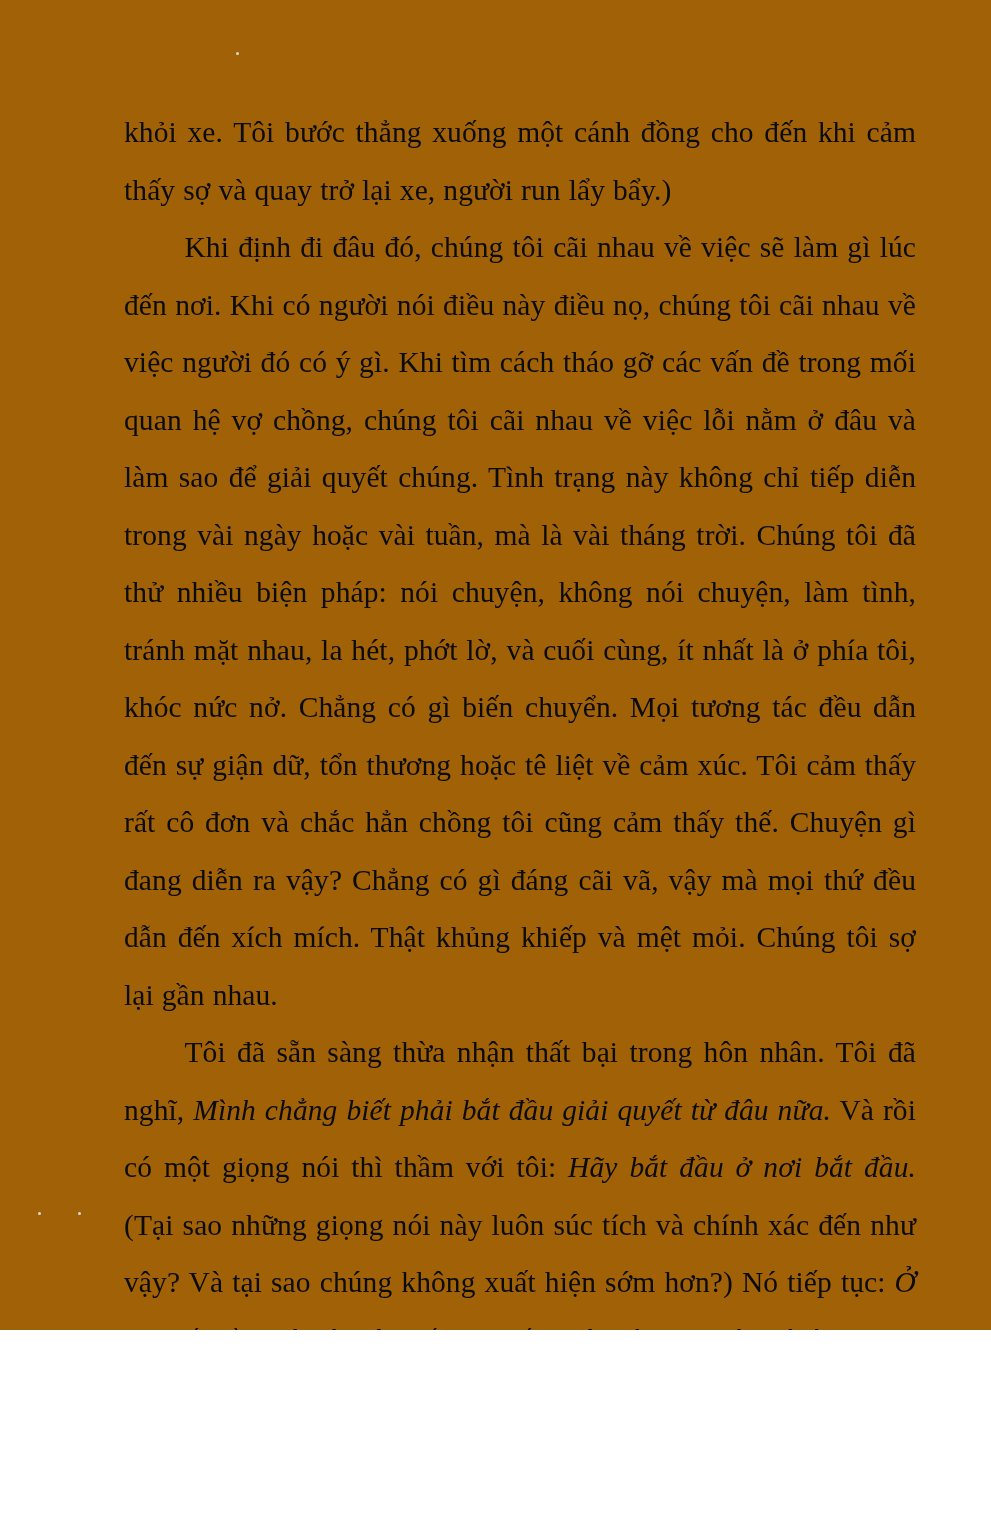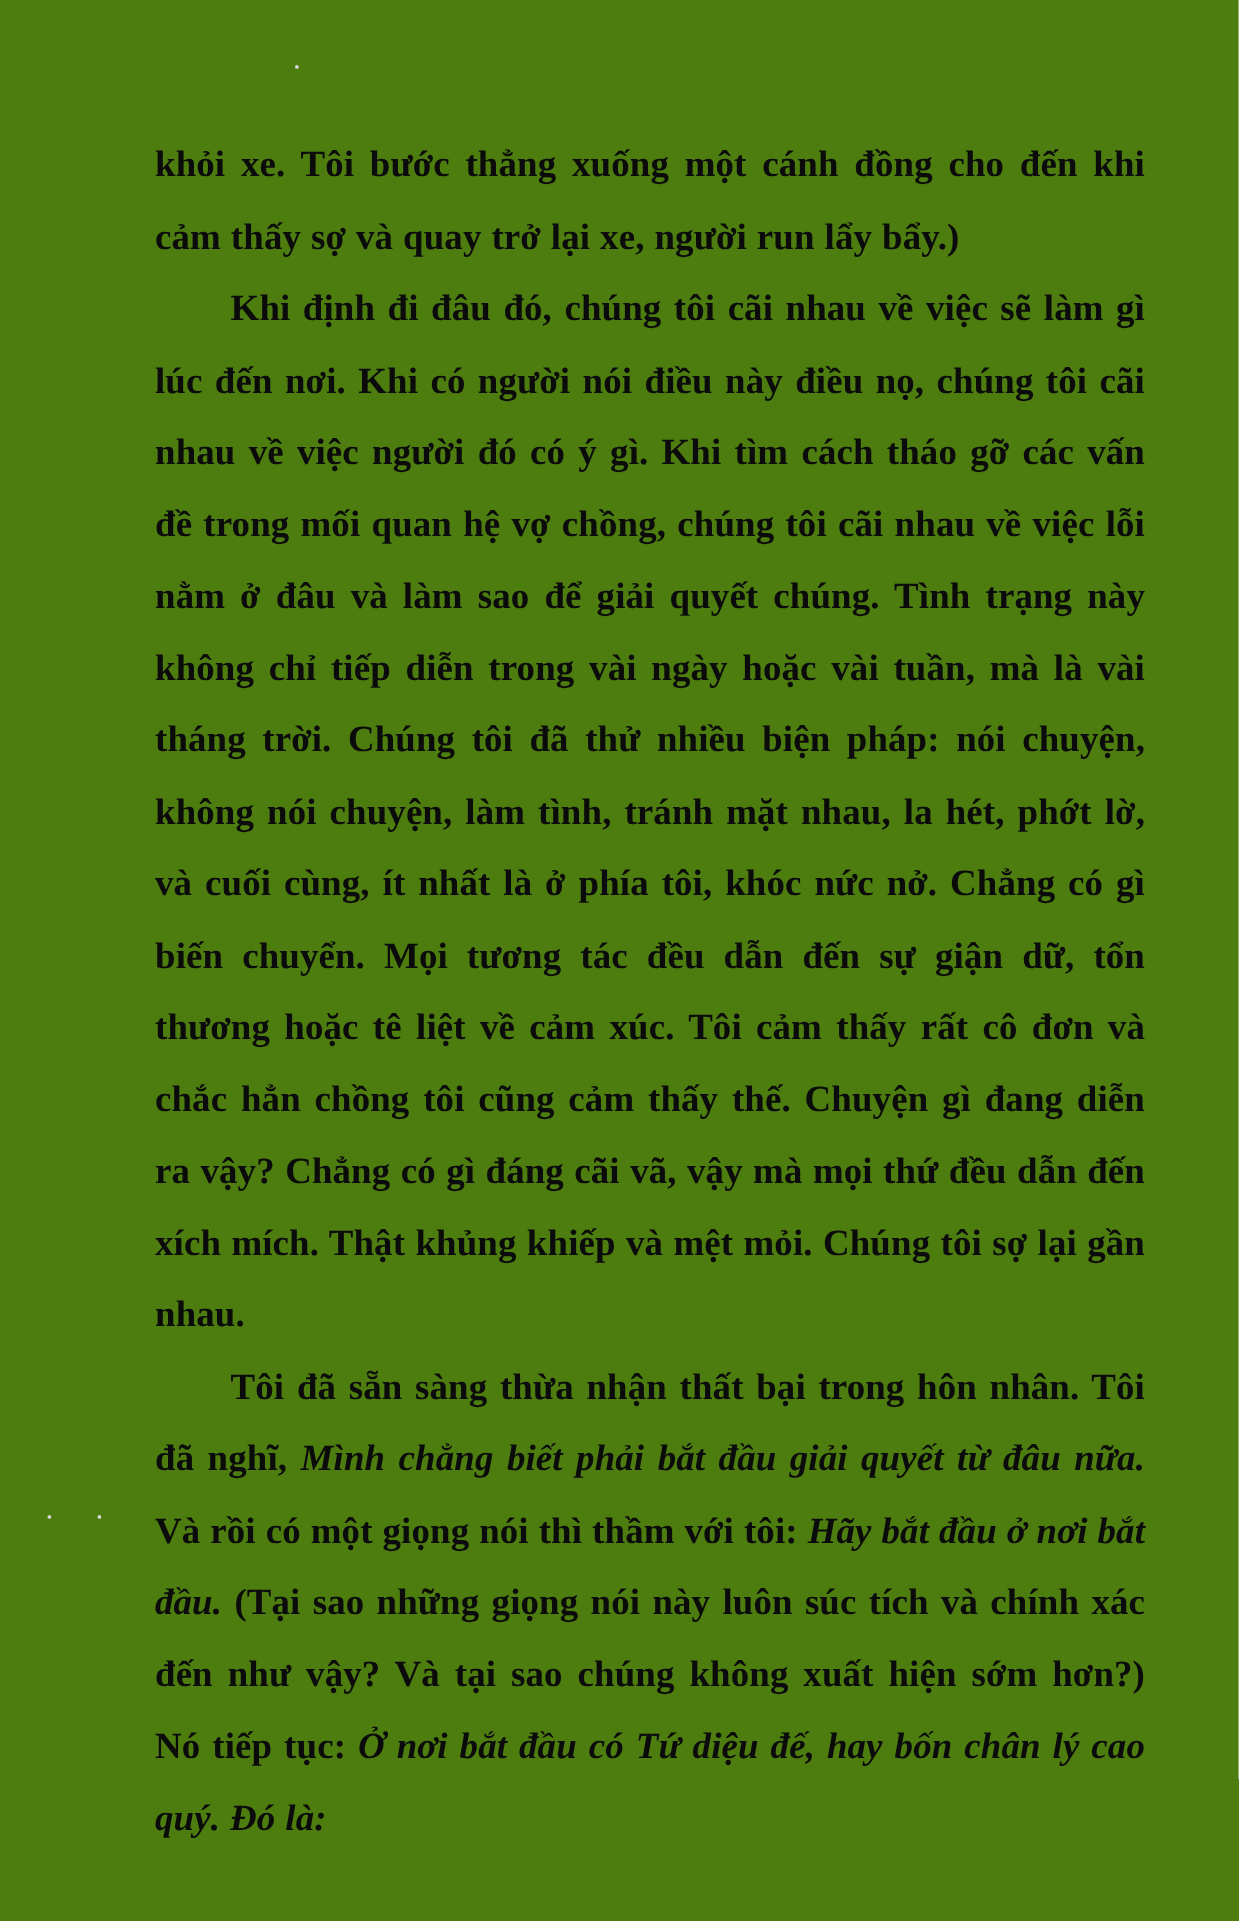--- a/index.html
+++ b/index.html
@@ -3,26 +3,25 @@
 <meta charset="utf-8">
 <style>
   html, body {
     margin: 0;
     padding: 0;
     background: #ffffff;
   }
   .page {
     position: relative;
     width: 991px;
-    height: 1537px;
-    background: #4d7c0f;
+    height: 1330px;
+    background: #a16207;
     overflow: hidden;
     font-family: "Liberation Serif", "DejaVu Serif", serif;
     color: #000000;
-    font-weight: bold;
   }
   .text-block {
     position: absolute;
     left: 124px;
     top: 104px;
     width: 792px;
   }
   p.para {
     margin: 0;
     font-size: 29.5px;

